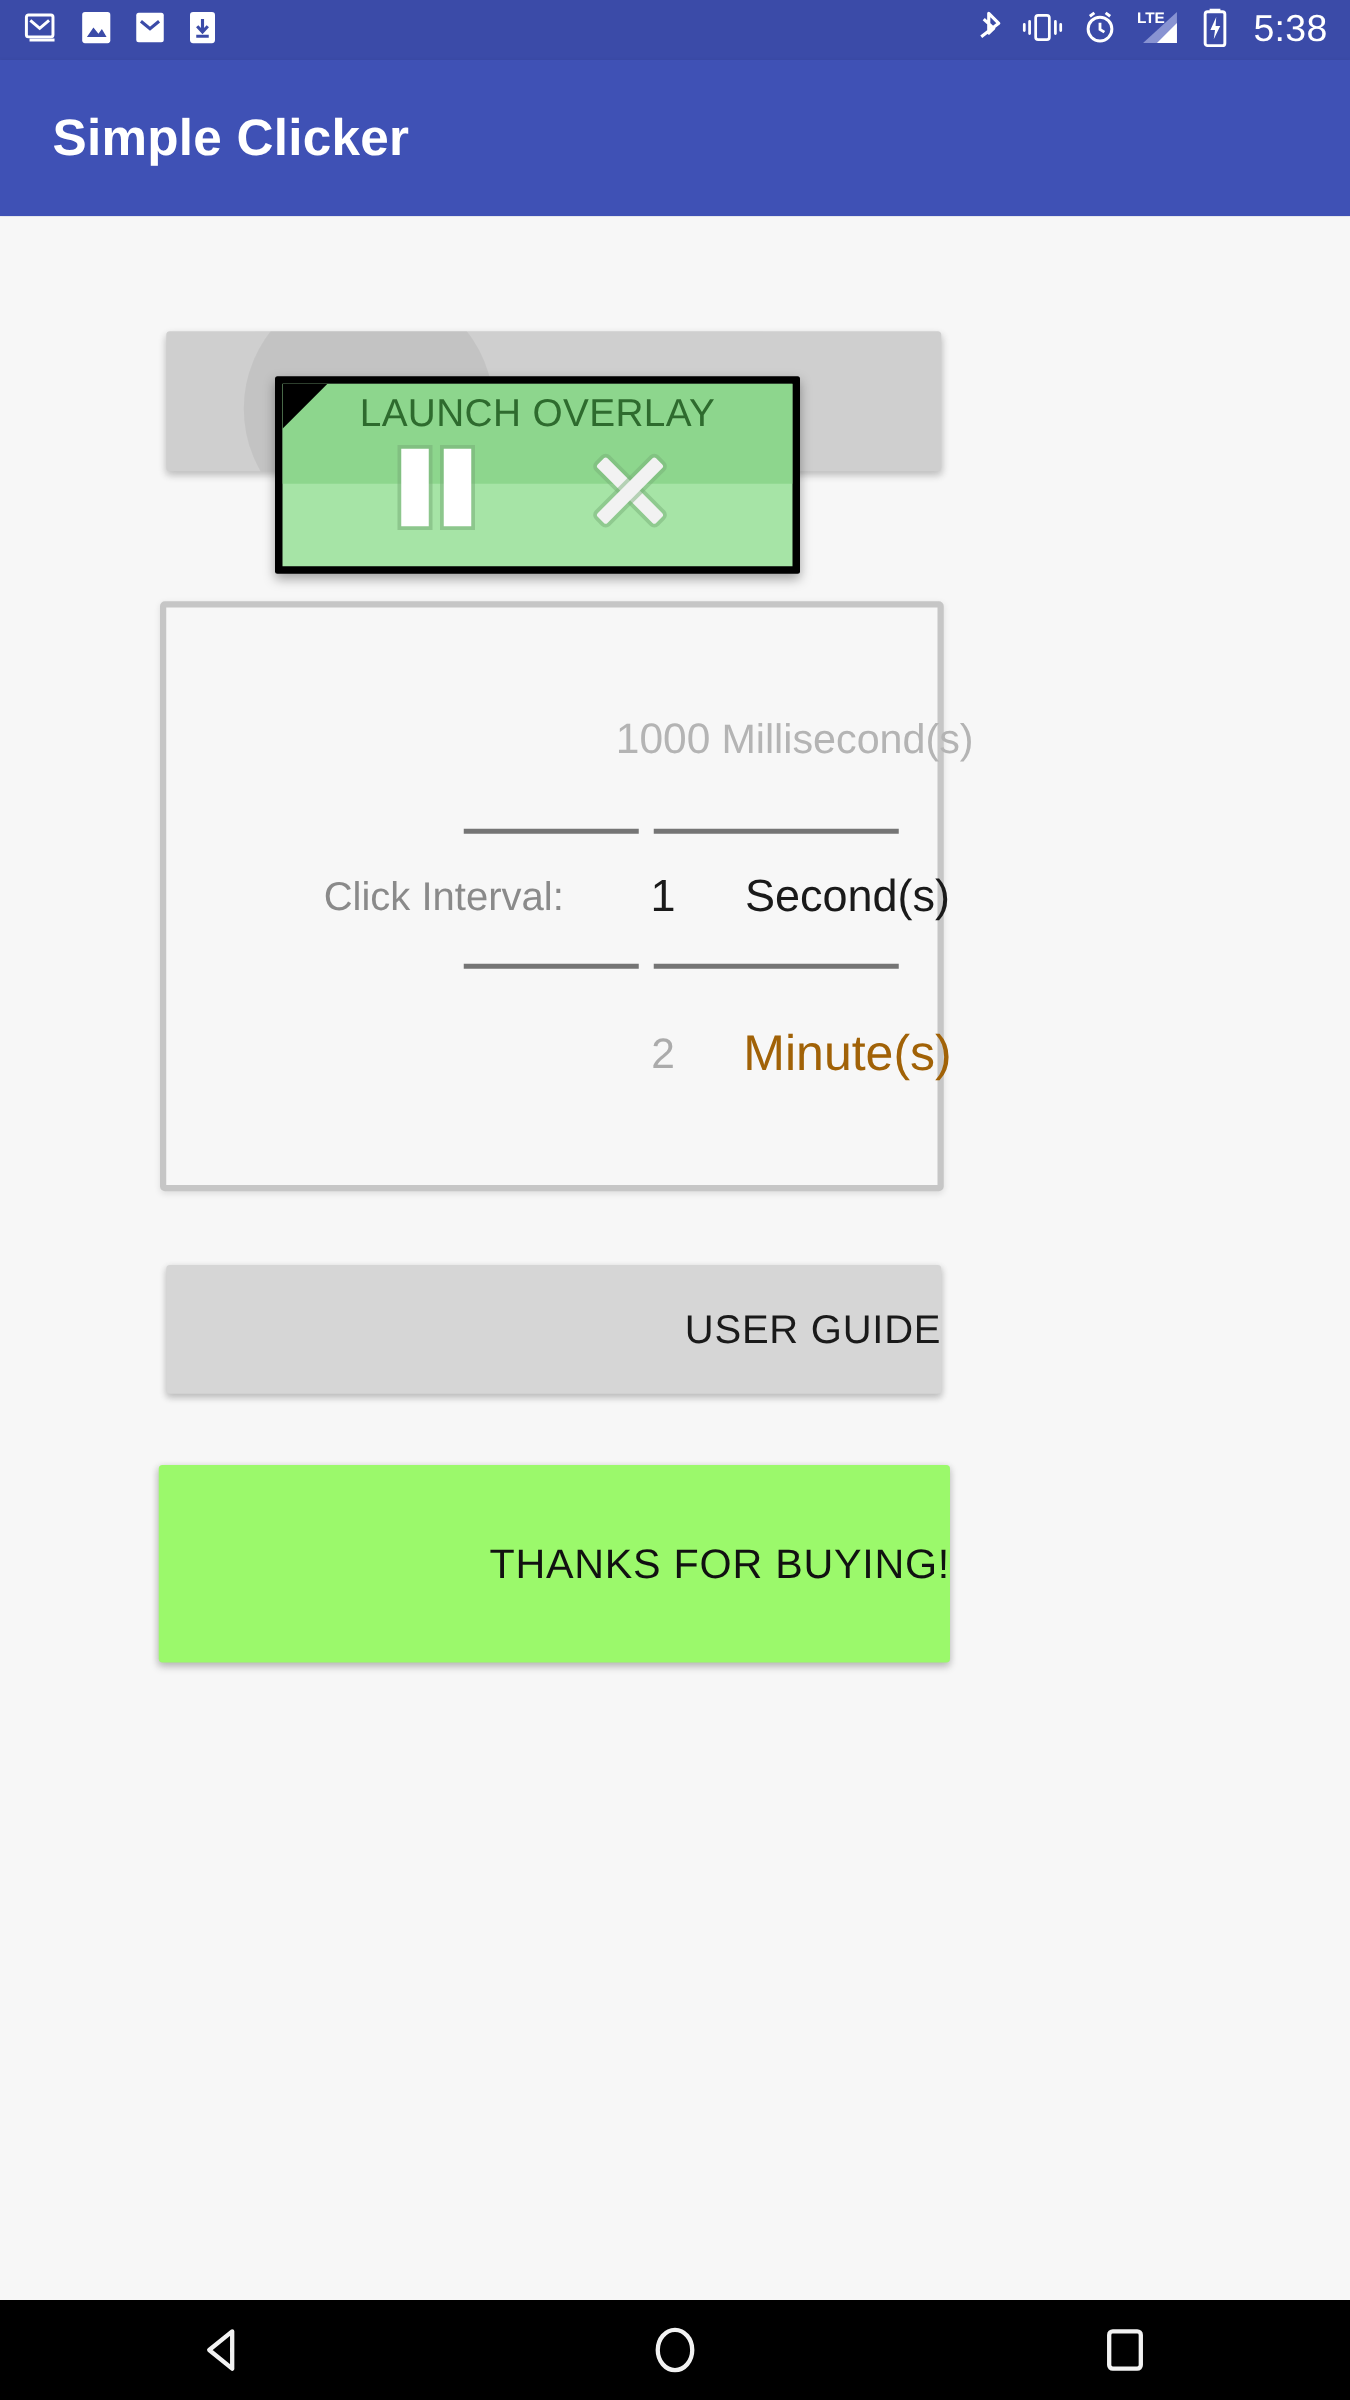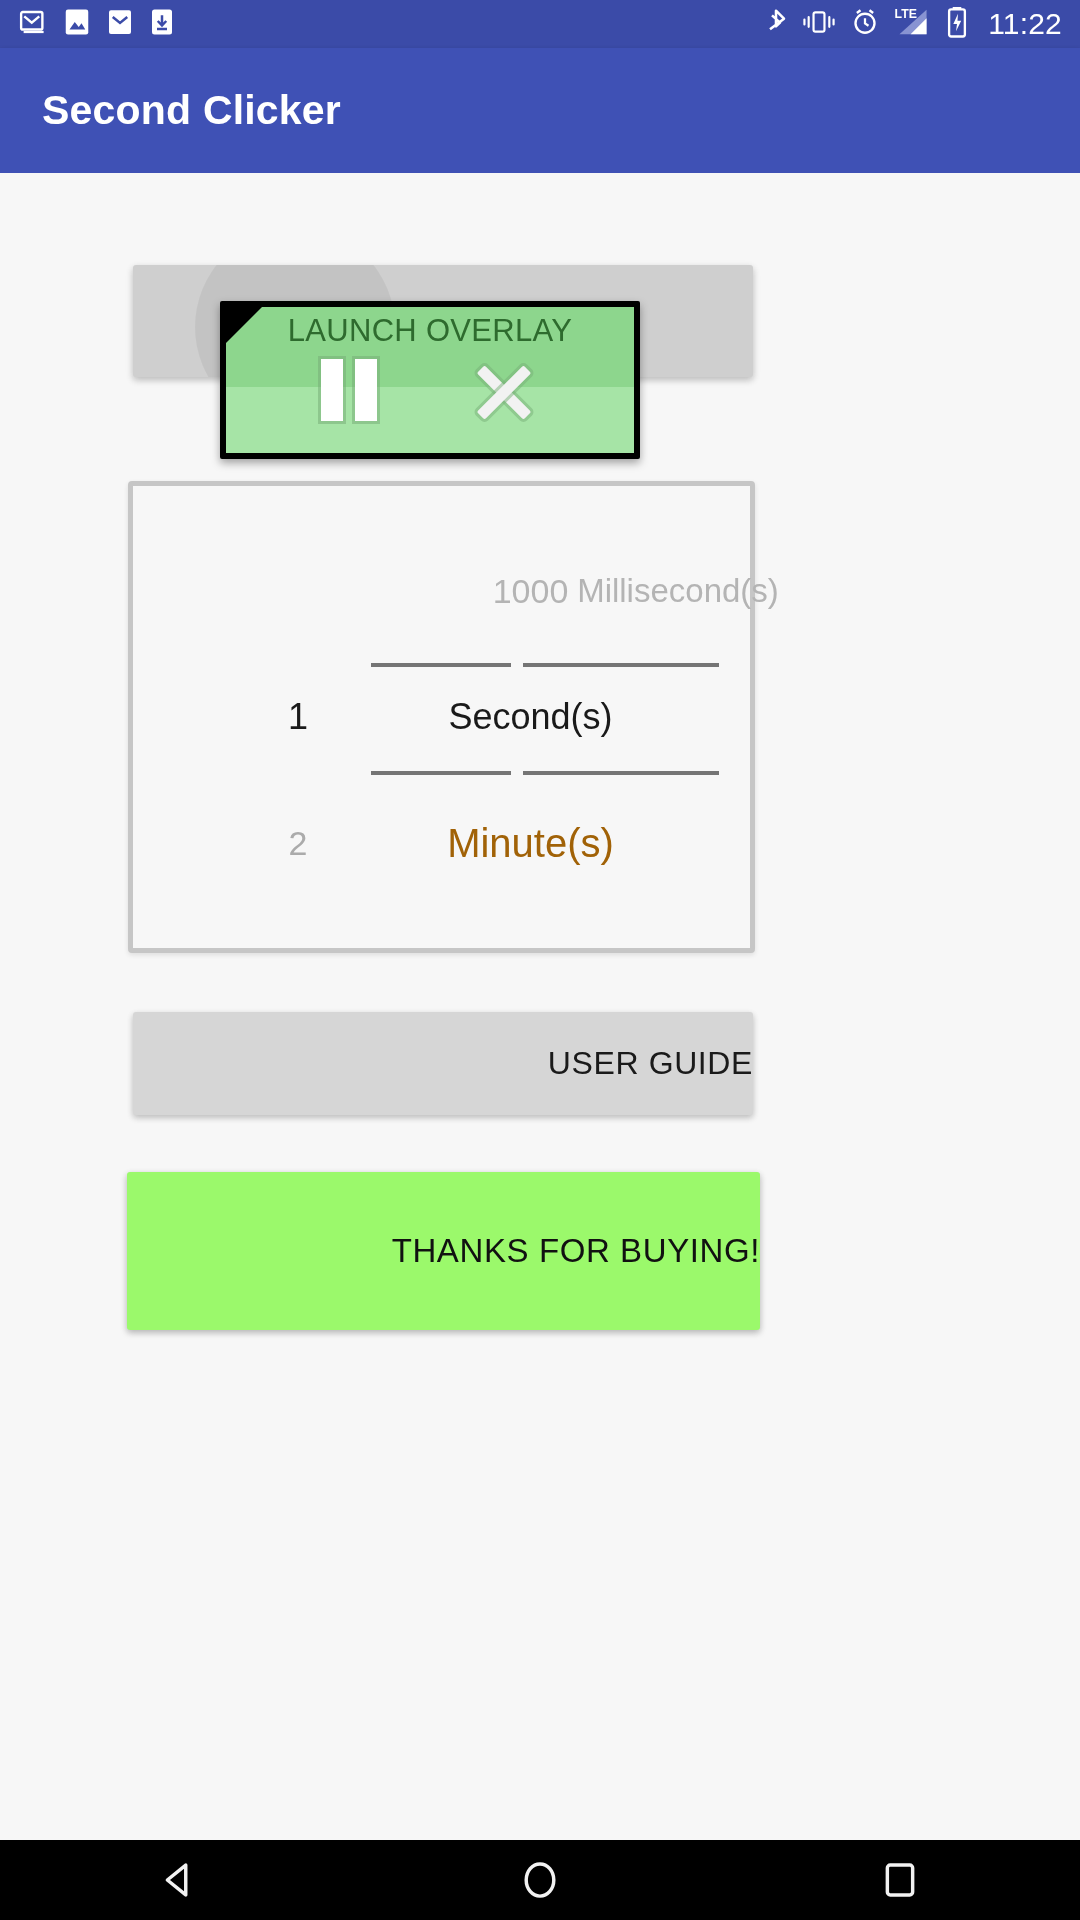--- a/index.html
+++ b/index.html
@@ -222,26 +222,26 @@
           <path d="M26 10v13H13z" fill="#ffffff"></path>
         </svg>
       </span>
       <span class="sb-ico">
         <svg width="22" height="32" viewBox="0 0 16 26">
           <rect x="4.5" y="0.8" width="7" height="2" fill="#fff"></rect>
           <rect x="1.6" y="2.8" width="12.8" height="22" rx="1.6" fill="none" stroke="#fff" stroke-width="1.9"></rect>
           <path d="M8.8 6.2L5 14.6h3l-0.8 6 4.2-8.6h-3z" fill="#fff"></path>
         </svg>
       </span>
-      <span class="sb-time">11:22</span>
+      <span class="sb-time">5:38</span>
     </div>
   </div>
 
   <div class="appbar">
-    <div class="appbar-title">Second Clicker</div>
+    <div class="appbar-title">Simple Clicker</div>
   </div>
 
   <div class="content">
 
     <div class="launch-btn">
       <div class="ripple"></div>
 
     </div>
 
     <div class="overlay-widget">
@@ -266,20 +266,23 @@
       <div class="picker-grid">
 
         <div class="cell"></div>
         <div class="cell">
           <span class="pv dim">1000</span>
         </div>
         <div class="cell">
           <span class="pv unit-dim">Millisecond(s)</span>
         </div>
 
+        <div class="cell label">
+          <span class="picker-label">Click Interval:</span>
+        </div>
         <div class="cell">
           <span class="pv sel">1</span>
         </div>
         <div class="cell">
           <span class="pv unit-sel">Second(s)</span>
         </div>
 
         <div class="cell"></div>
         <div class="cell">
           <span class="pv dim2">2</span>

